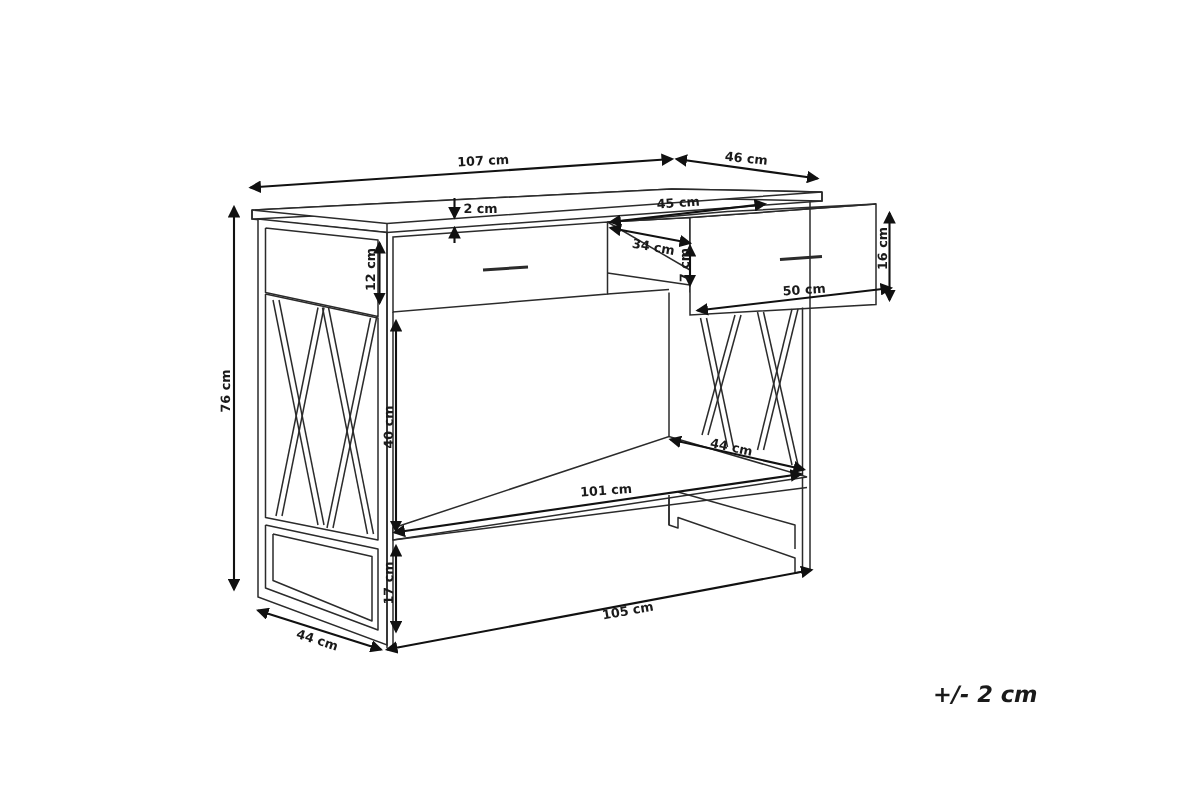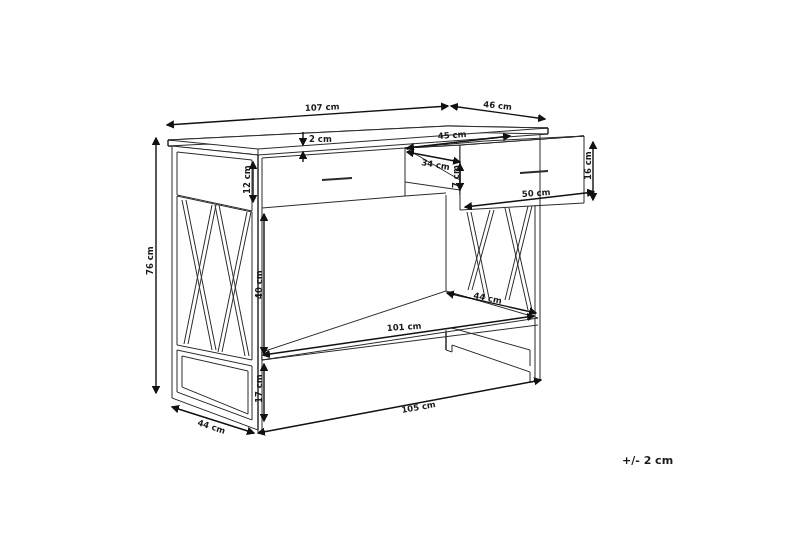--- a/index.html
+++ b/index.html
@@ -1,19 +1,19 @@
 <!DOCTYPE html>
 <html><head>
 <meta charset="utf-8">
 <style>
   html, body { margin:0; padding:0; background:#ffffff; }
   body { width:800px; height:533px; position:relative; overflow:hidden; font-family:"DejaVu Sans", sans-serif; }
   #drawing { position:absolute; left:0; top:0; width:800px; height:533px; }
   .lbl { font-family:"DejaVu Sans", sans-serif; font-size:8.5px; font-weight:bold; fill:#1a1a1a; }
-  .note { position:absolute; left:622px; top:454px; font-size:11px; font-weight:bold; color:#1a1a1a; }
+  .note { position:absolute; left:622px; top:454px; font-size:15px; font-weight:bold; color:#1a1a1a;font-style:italic; }
   .edge { fill:none; stroke:#2b2b2b; stroke-width:1; stroke-linejoin:round; }
   .face { fill:#ffffff; stroke:#2b2b2b; stroke-width:1; }
   .dim { stroke:#111; stroke-width:1.4; fill:none; }
 </style>
 </head>
 <body>
 
 <svg id="drawing" viewBox="0 0 800 533" xmlns="http://www.w3.org/2000/svg">
   <defs>
     <marker id="ah" markerWidth="6" markerHeight="6" refX="5" refY="3" orient="auto-start-reverse">

